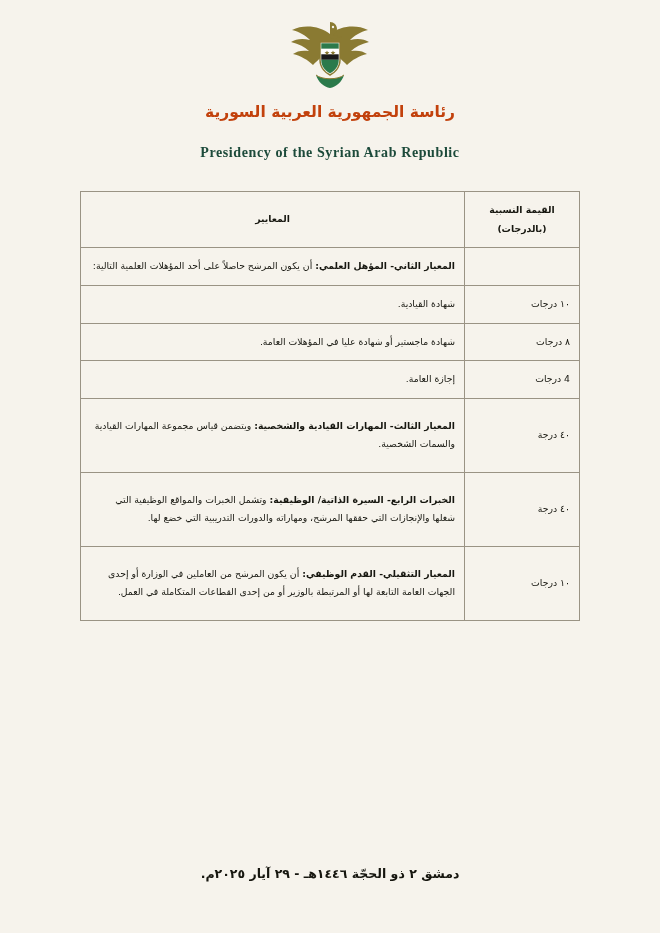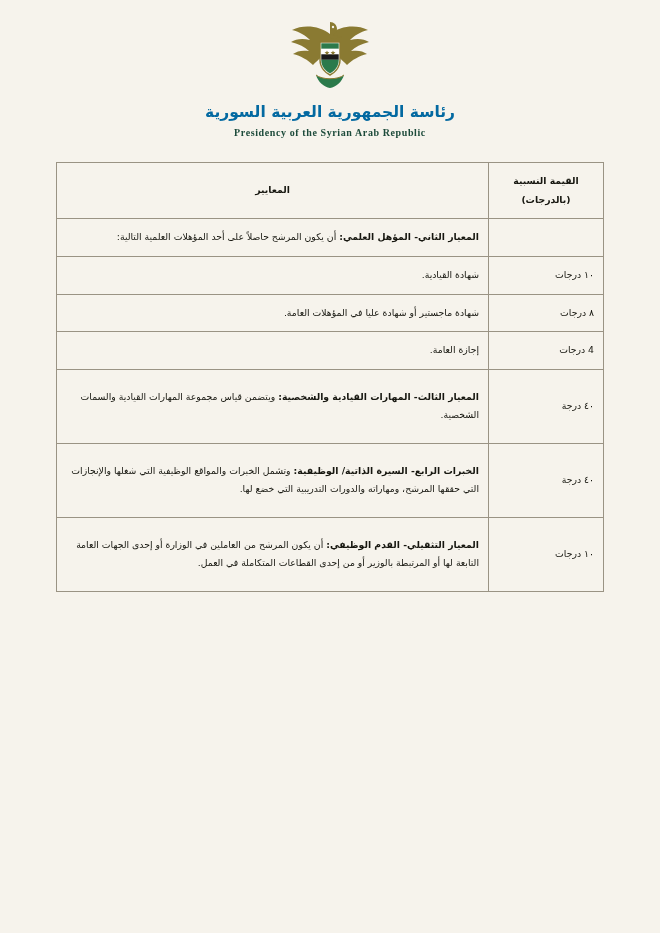--- a/index.html
+++ b/index.html
@@ -33,37 +33,37 @@
     height: 72px;
     margin: 0 auto;
     position: relative;
   }
   .emblem svg { display: block; }
 
   .org-title-ar {
     margin-top: 12px;
     font-size: 15.5px;
     font-weight: bold;
-    color: #0369a1;
+    color: #c2410c;
     letter-spacing: 0px;
     line-height: 1.3;
   }
   .org-title-en {
-    margin-top: 5px;
-    font-size: 10px;
+    margin-top: 23px;
+    font-size: 14px;
     font-weight: bold;
     color: #1c4a3a;
     letter-spacing: 0.6px;
     font-family: "Liberation Serif", "DejaVu Serif", serif;
   }
 
   
   .table-wrap {
-    margin: 24px auto 0 auto;
-    width: 548px;
+    margin: 30px auto 0 auto;
+    width: 500px;
   }
   table.criteria {
     width: 100%;
     border-collapse: collapse;
     table-layout: fixed;
   }
   table.criteria td, table.criteria th {
     border: 1px solid #9a9384;
     vertical-align: middle;
     padding: 9px 9px;
@@ -179,14 +179,15 @@
           <td class="crit"><b>الخبرات الرابع- السيرة الذاتية/ الوظيفية:</b><span> وتشمل الخبرات والمواقع الوظيفية التي شغلها والإنجازات التي حققها المرشح، ومهاراته والدورات التدريبية التي خضع لها.</span></td>
         </tr>
         <tr class="r-tall">
           <td class="value">١٠ درجات</td>
           <td class="crit"><b>المعيار التثقيلي- القدم الوظيفي:</b><span> أن يكون المرشح من العاملين في الوزارة أو إحدى الجهات العامة التابعة لها أو المرتبطة بالوزير أو من إحدى القطاعات المتكاملة في العمل.</span></td>
         </tr>
       </tbody>
     </table>
   </div>
 
+  <div class="footer">دمشق ٢ ذو الحجّة ١٤٤٦هـ - ٢٩ آيار ٢٠٢٥م.</div>
 
 </div>
 
 </body></html>

